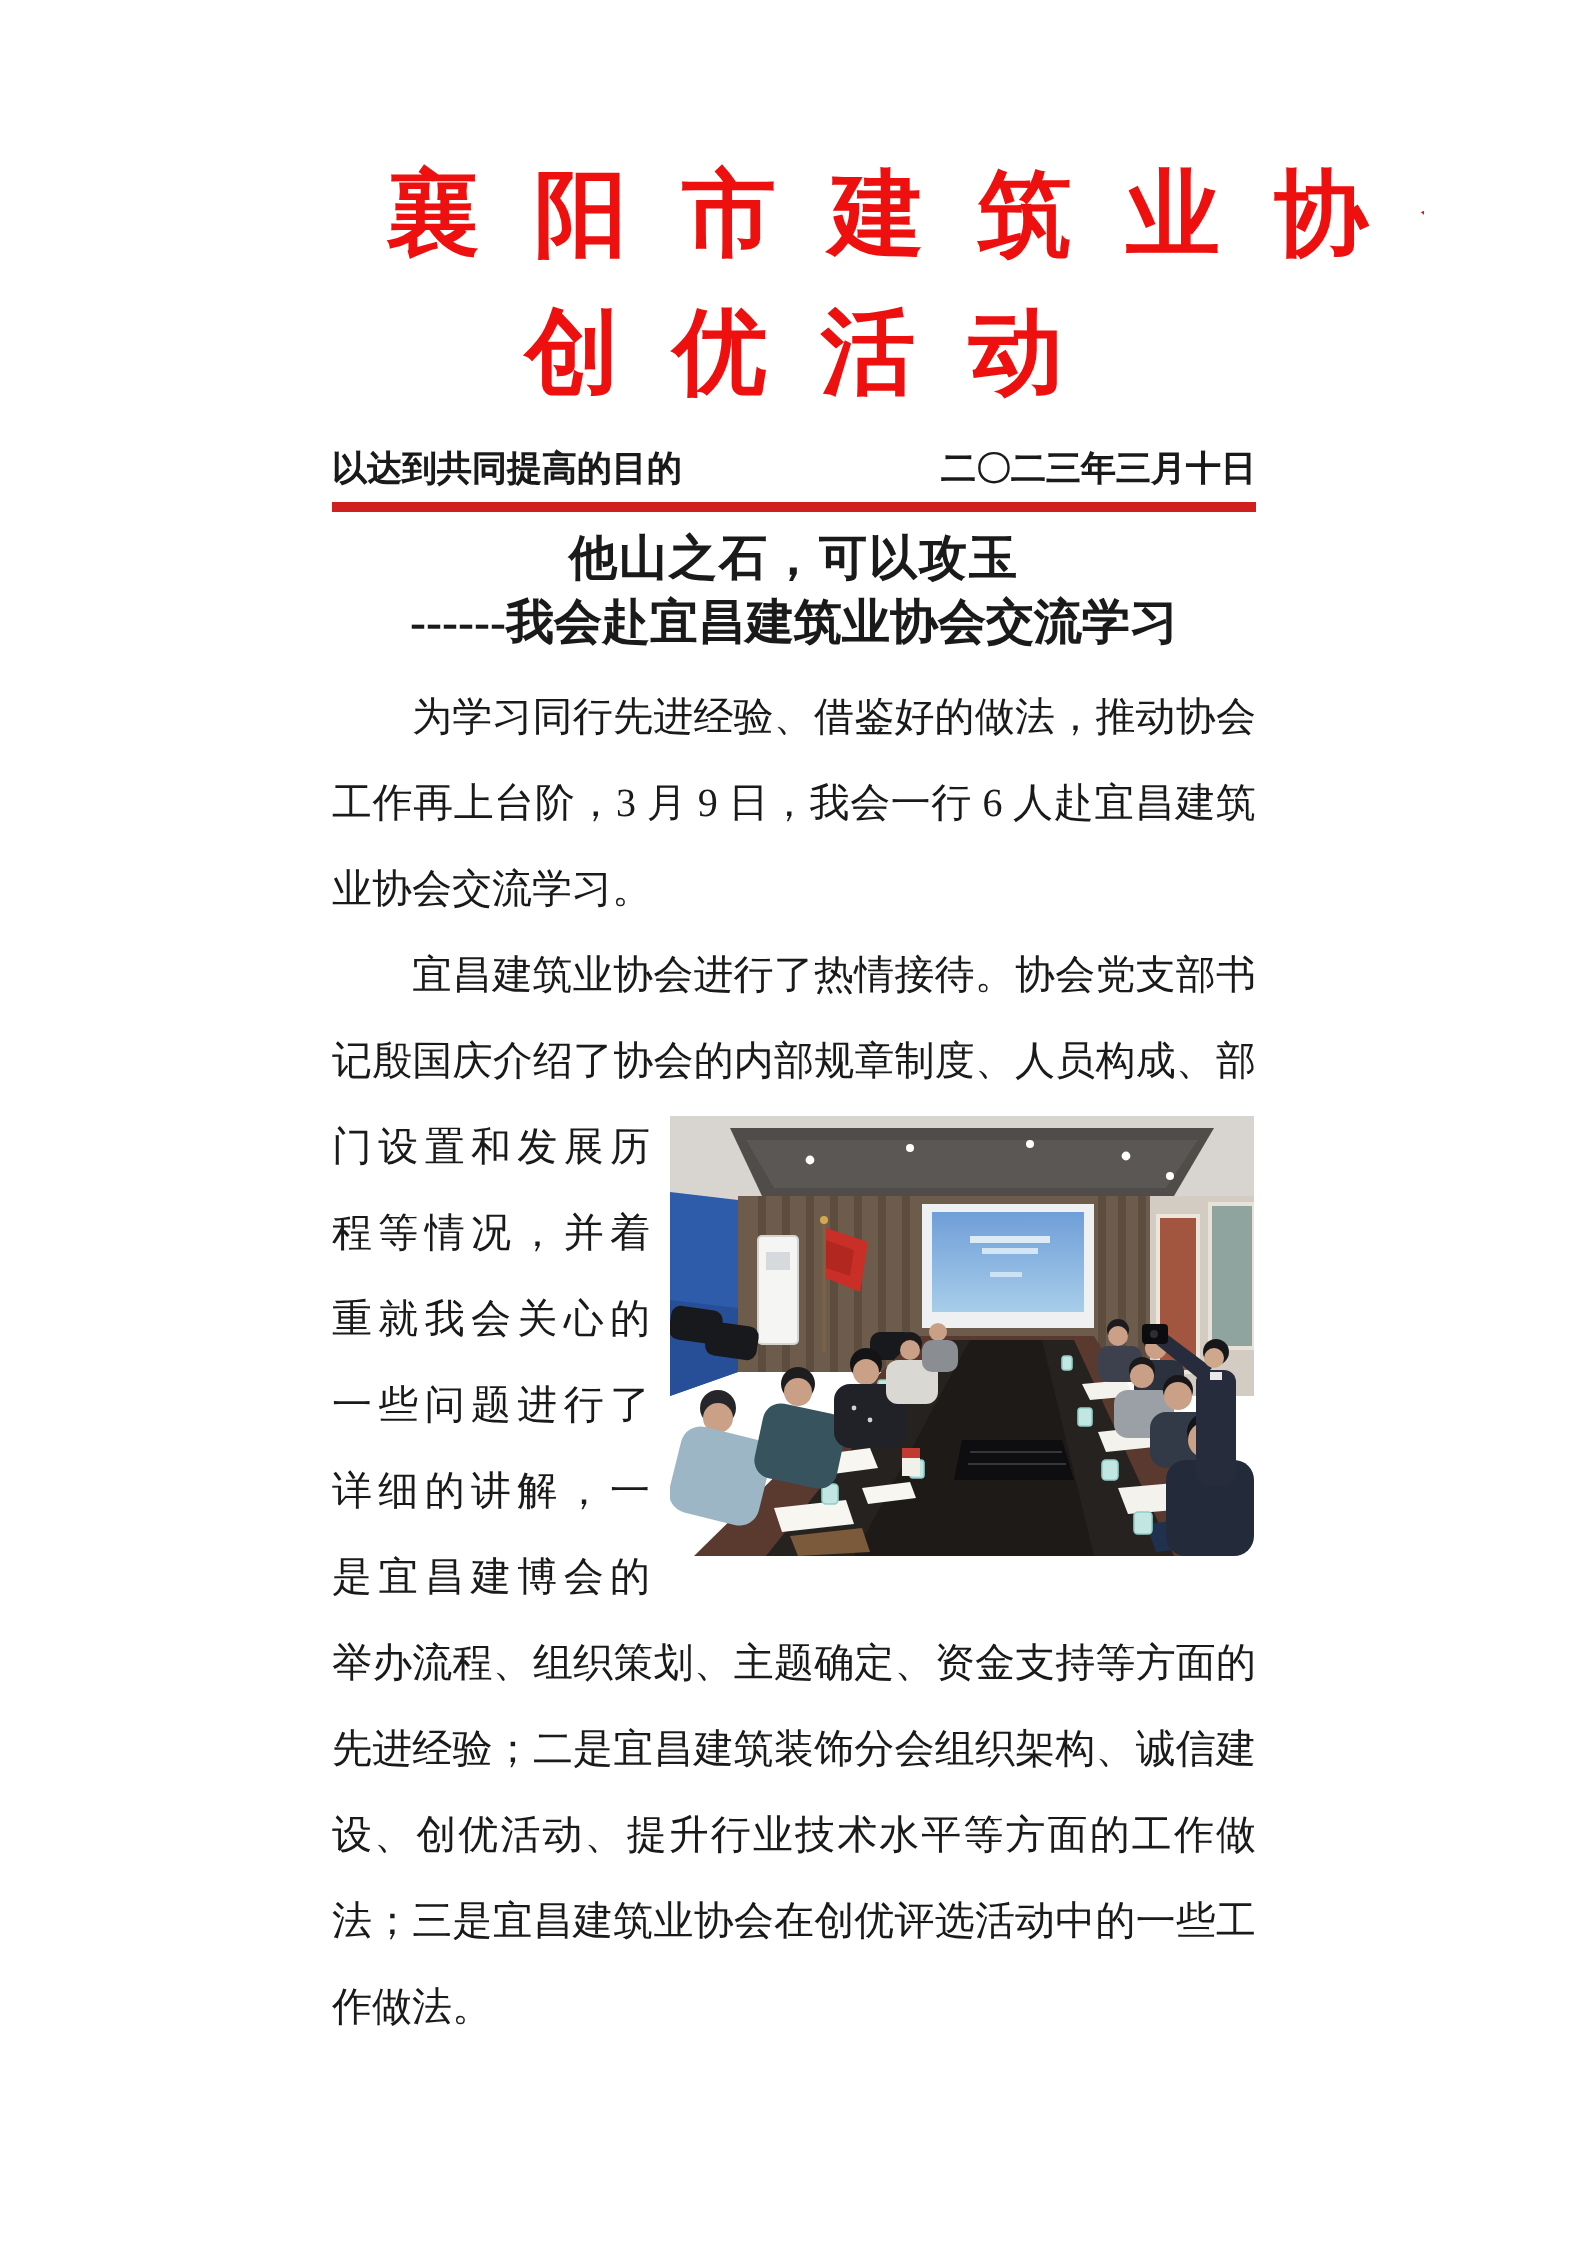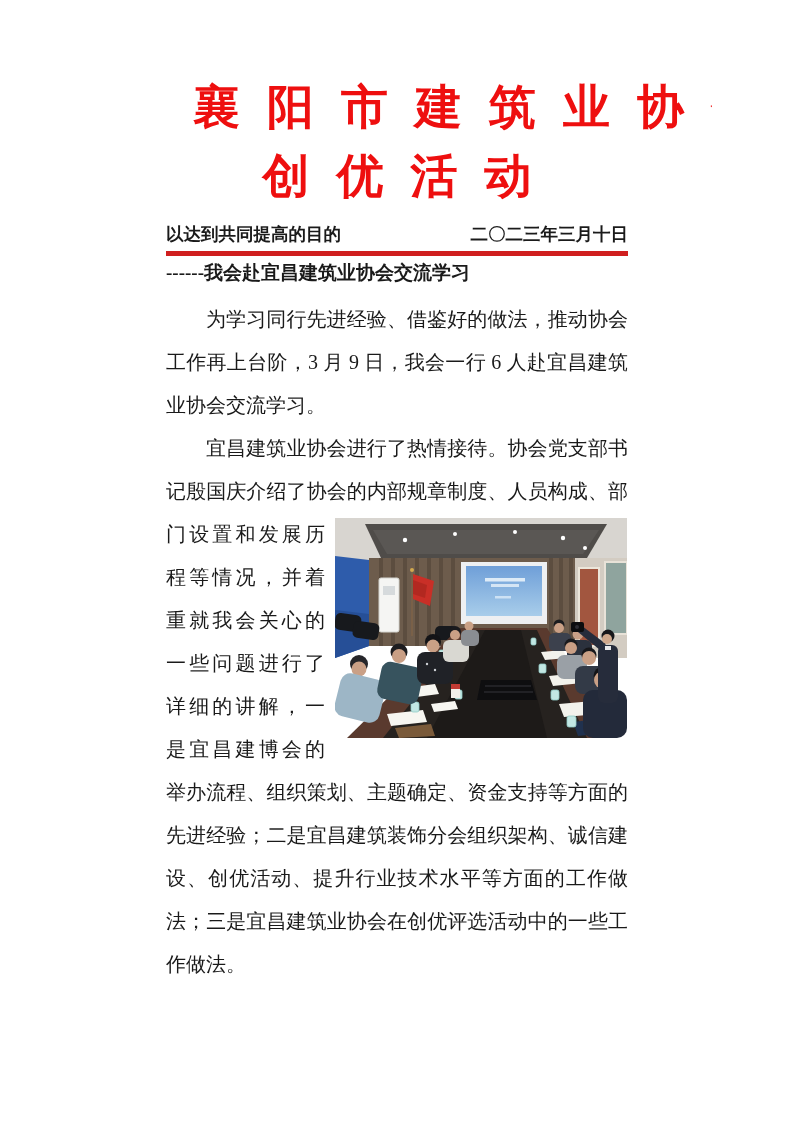--- a/index.html
+++ b/index.html
@@ -44,22 +44,22 @@
   }
   .article-title {
     text-align: center;
     font-size: 24px;
     font-weight: bold;
     line-height: 31px;
     margin-top: 9px;
     letter-spacing: 1px;
   }
   .article-subtitle {
-    text-align: left;
-    font-size: 19px;
+    text-align: center;
+    font-size: 24px;
     font-weight: bold;
     line-height: 27px;
     margin-top: 3px;
   }
   .body-text {
     margin-top: 12px;
     font-size: 20px;
     line-height: 43px;
     text-align: justify;
   }
@@ -84,20 +84,21 @@
     <div class="mh-line">创优活动</div>
   </div>
 
   <div class="issue-row">
     <span>以达到共同提高的目的</span>
     <span>二〇二三年三月十日</span>
   </div>
 
   <div class="red-rule"></div>
 
+  <div class="article-title">他山之石，可以攻玉</div>
   <div class="article-subtitle">------我会赴宜昌建筑业协会交流学习</div>
 
   <div class="body-text">
 
     <p>
       <span>为学习同行先进经验、借鉴好的做法，推动协会工作再上台阶，3 月 9 日，我会一行 6 人赴宜昌建筑业协会交流学习。</span>
     </p>
 
     <p>
       <span>宜昌建筑业协会进行了热情接待。协会党支部书记殷国庆介绍了协</span><span class="photo-float">

